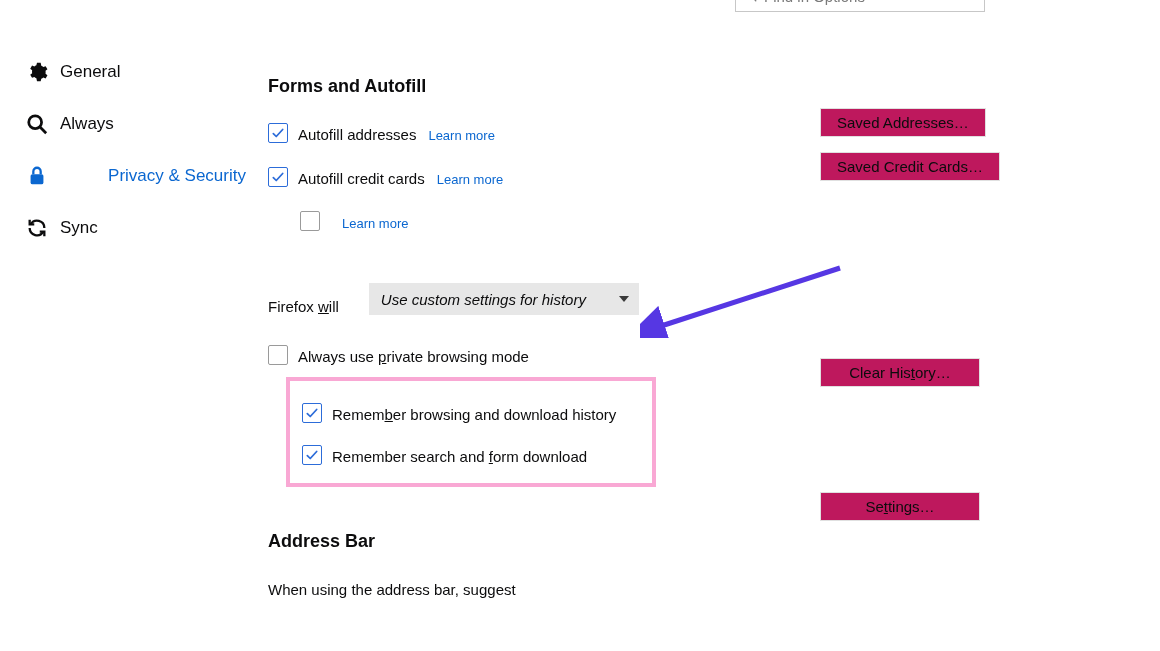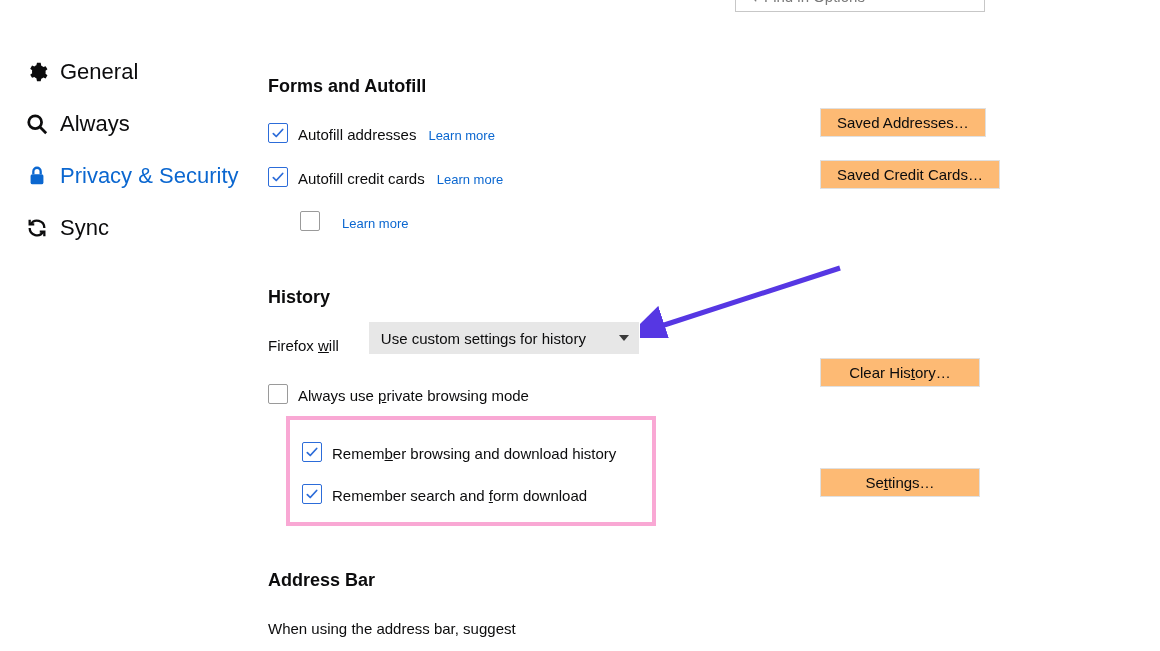--- a/index.html
+++ b/index.html
@@ -38,23 +38,23 @@
     left: 26px;
     top: 46px;
     width: 220px;
   }
   .sidebar-item {
     display: flex;
     align-items: center;
     height: 52px;
     cursor: pointer;
     color: #0c0c0d;
-    font-size: 22px;
-  }
-  .sidebar-item.selected { color: #0b67d0; }
+    font-size: 17px;
+  }
+  .sidebar-item.selected { color: #0b67d0; justify-content: space-between; }
   .sidebar-item .icon { width: 22px; height: 22px; margin-right: 12px; display: inline-flex; align-items:center; justify-content:center; }
   .sidebar-item svg { width: 22px; height: 22px; }
 
   
   .main {
     position: absolute;
     left: 268px;
     top: 72px;
     width: 740px;
   }
@@ -86,21 +86,21 @@
     background: #fff;
     flex-shrink: 0;
   }
   .cb.checked { border-color: #2c6cd9; }
   .cb.checked svg { display: block; }
   .cb svg { display: none; width: 14px; height: 14px; stroke: #2c6cd9; stroke-width: 3; fill: none; stroke-linecap: round; stroke-linejoin: round; }
 
   .label { font-size: 15px; }
   .link  { color: #0b67d0; margin-left: 12px; cursor: pointer; font-size:13px;}
   .btn {
-    background: #fdba74;
+    background: #be185d;
     border: 1px solid #e0e0e0;
     padding: 5px 16px;
     font-size: 15px;
     cursor: pointer;
     min-width: 160px;
     text-align: center;
     color:#0c0c0d;
   }
 
   .indent-1 { margin-left: 32px; }
@@ -110,20 +110,21 @@
     display: inline-flex;
     align-items: center;
     background: #e7e7e7;
     height: 32px;
     padding: 0 30px 0 12px;
     margin-left: 10px;
     font-size: 15px;
     position: relative;
     min-width: 270px;
     cursor:pointer;
+    font-style:italic;
   }
   .select::after {
     content: "";
     position: absolute;
     right: 10px;
     top: 13px;
     border-left: 5px solid transparent;
     border-right: 5px solid transparent;
     border-top: 6px solid #3a3a3a;
   }
@@ -237,21 +238,20 @@
 
   <div class="row indent-1">
     <span class="cb">
       
     </span>
     <a class="link">Learn more</a>
   </div>
 
   <div class="section-gap"></div>
 
-  <h2 class="section-title">History</h2>
 
   <div class="row" style="margin-bottom:18px;gap:20px;">
     <span class="label">
       <span>Firefox </span><span class="ak">w</span><span>ill</span>
     </span>
     <div class="select">
       <span>Use custom settings for history</span>
     </div>
   </div>
 
@@ -290,25 +290,25 @@
   <div class="section-gap"></div>
 
   <h2 class="section-title">Address Bar</h2>
   <div class="row">
       <span class="label">When using the address bar, suggest</span>
     </div>
 
 </div>
 
 <button class="btn right-col" style="top:108px;">Saved Addresses…</button>
-<button class="btn right-col" style="top:160px;">Saved Credit Cards…</button>
+<button class="btn right-col" style="top:152px;">Saved Credit Cards…</button>
 <button class="btn right-col" style="top:358px;text-align:center;">
   <span>Clear His</span><span class="ak">t</span><span>ory…</span>
 </button>
-<button class="btn right-col" style="top:468px;">
+<button class="btn right-col" style="top:492px;">
   <span>Se</span><span class="ak">t</span><span>tings…</span>
 </button>
 
 <svg class="arrow" viewBox="0 0 210 80">
   <defs>
     <marker id="arrowhead" markerWidth="8" markerHeight="8" refX="2" refY="4" orient="auto">
       <polygon points="0 0, 8 4, 0 8" fill="#5637e3"></polygon>
     </marker>
   </defs>
   <line x1="200" y1="10" x2="15" y2="70" stroke="#5637e3" stroke-width="5" marker-end="url(#arrowhead)"></line>

